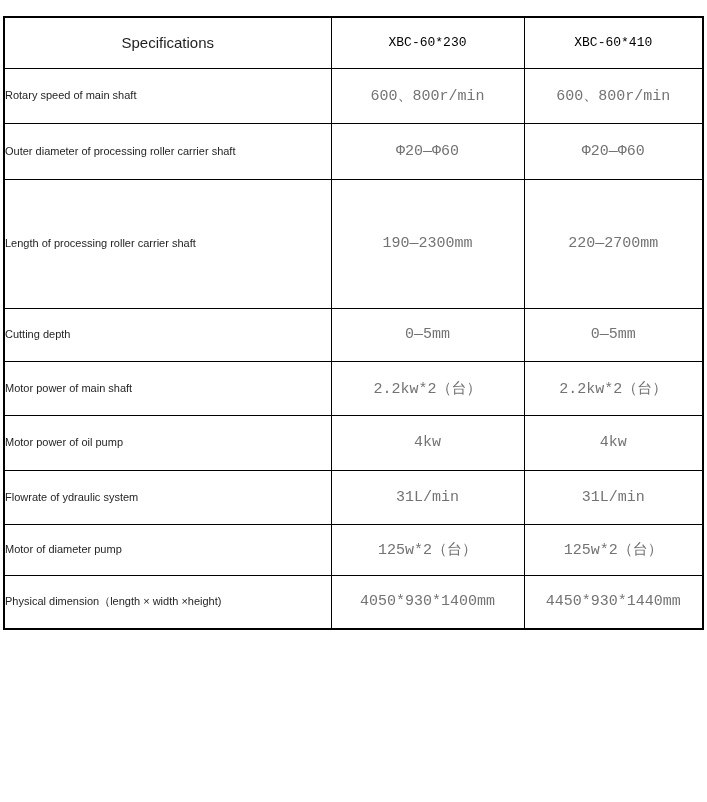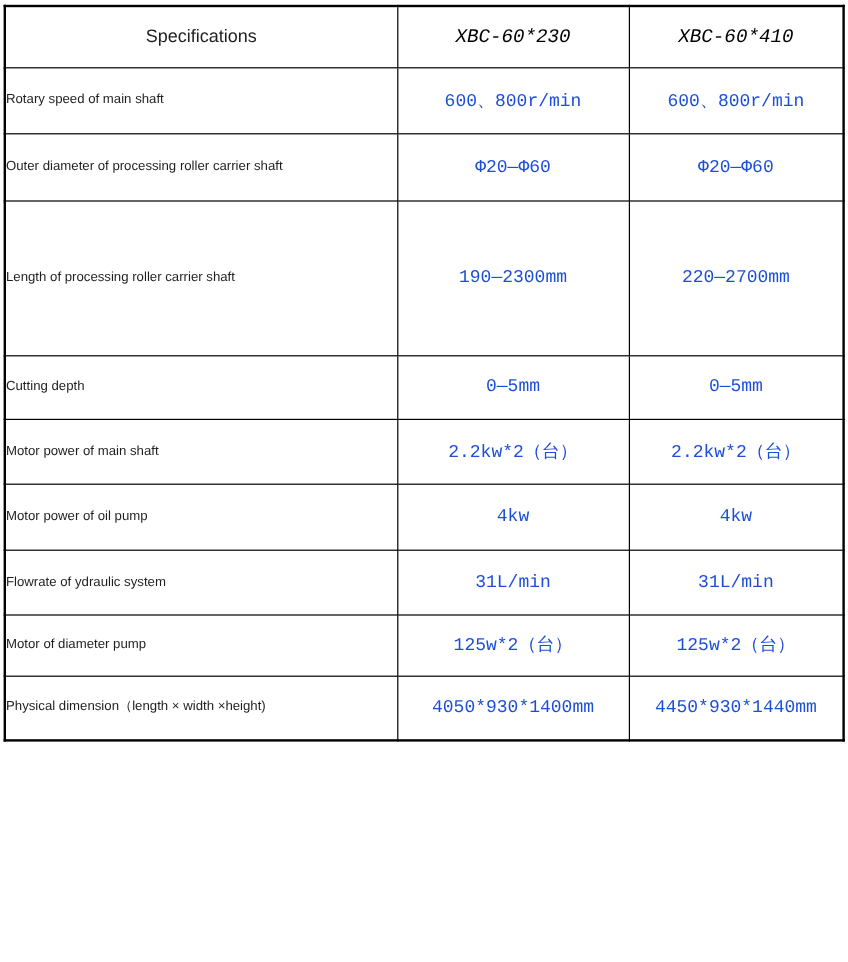--- a/index.html
+++ b/index.html
@@ -11,21 +11,21 @@
   .page {
     width: 707px;
     height: 802px;
     background: #ffffff;
     position: relative;
     overflow: hidden;
   }
   table.spec-table {
     position: absolute;
     left: 3px;
-    top: 4px;
+    top: 16px;
     width: 700px;
     border-collapse: collapse;
     table-layout: fixed;
     border: 2px solid #000000;
   }
   table.spec-table td, table.spec-table th {
     border: 1px solid #000000;
     vertical-align: middle;
     padding: 0;
     overflow: hidden;
@@ -51,37 +51,36 @@
   th.header-cell {
     font-family: "Liberation Sans", sans-serif;
     font-weight: normal;
     font-size: 15px;
     color: #1f1f1f;
     text-align: center;
   }
   th.header-model {
     font-family: "Liberation Mono", "DejaVu Sans Mono", monospace;
     font-weight: normal;
-    font-size: 16px;
+    font-size: 13px;
     color: #000000;
-    font-style: italic;
   }
   td.label-cell {
     font-family: "Liberation Sans", sans-serif;
     font-size: 11px;
     color: #1f1f1f;
     text-align: left;
     padding-left: 8px;
     padding-right: 6px;
     line-height: 1.35;
   }
   td.value-cell {
     font-family: "Liberation Mono", "DejaVu Sans Mono", monospace;
     font-size: 15px;
-    color: #1d4ed8;
+    color: #737373;
     text-align: center;
   }
 </style>
 </head>
 <body>
 
 <div class="page">
   <table class="spec-table">
     <colgroup>
       <col class="c1">

